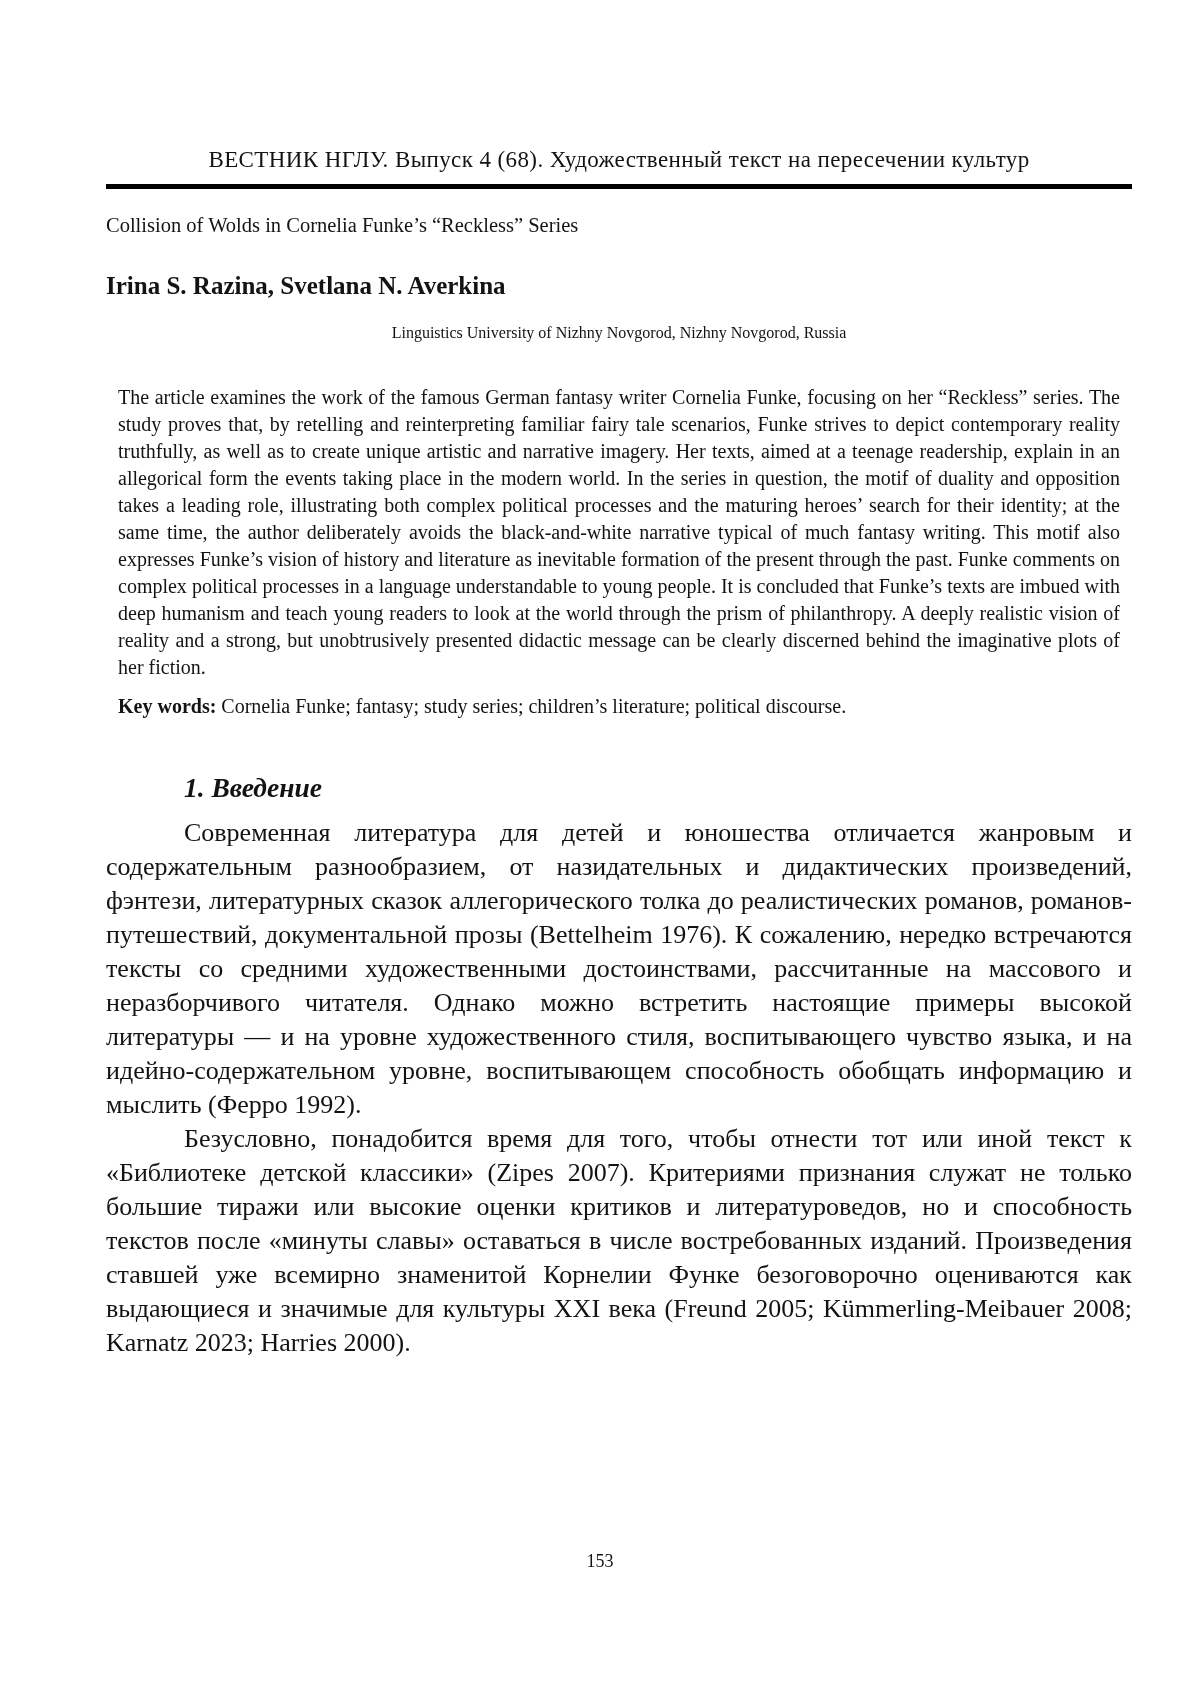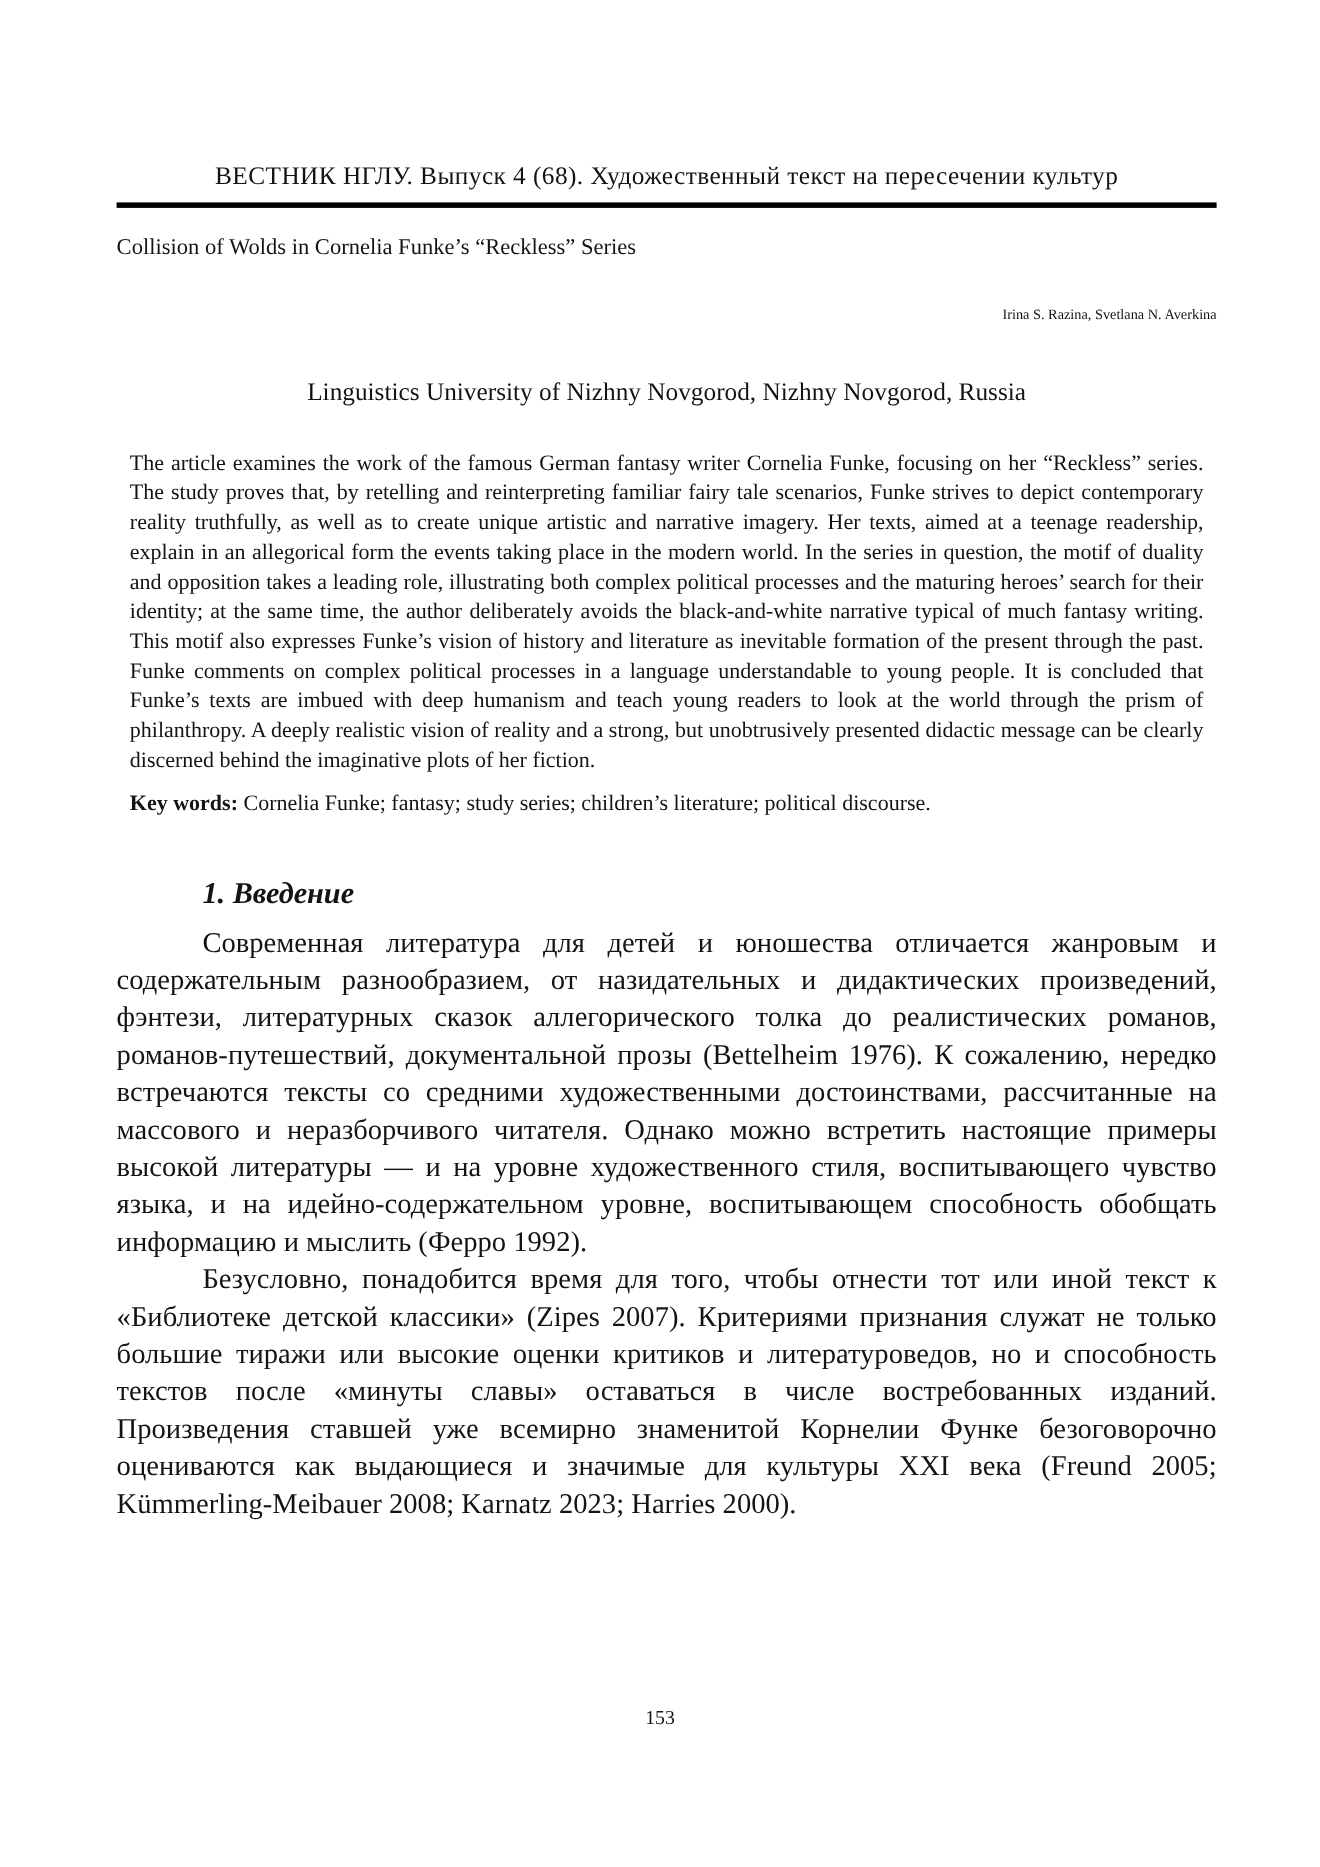--- a/index.html
+++ b/index.html
@@ -9,21 +9,21 @@
   }
   .page {
     position: relative;
     width: 1200px;
     height: 1697px;
     margin: 0 auto;
     background: #ffffff;
     color: #131313;
     font-family: "Liberation Serif", "DejaVu Serif", serif;
     box-sizing: border-box;
-    padding: 146px 94px 0 106px;
+    padding: 146px 68px 0 106px;
     overflow: hidden;
   }
   .journal-header {
     text-align: center;
     font-size: 23px;
     line-height: 27px;
     letter-spacing: 0.4px;
     white-space: nowrap;
   }
   .header-rule {
@@ -32,29 +32,29 @@
     background: #000000;
   }
   .article-title {
     margin-top: 23px;
     font-weight: normal;
     font-size: 20.5px;
     line-height: 27px;
   }
   .article-authors {
     margin-top: 33px;
-    text-align: right;
-    font-weight: normal;
-    font-size: 13px;
+    text-align: left;
+    font-weight: bold;
+    font-size: 25px;
     line-height: 27px;
   }
   .article-affiliation {
-    margin-top: 44px;
+    margin-top: 20px;
     text-align: center;
-    font-size: 23px;
+    font-size: 16px;
     line-height: 27px;
   }
   .abstract-block {
     margin-top: 38px;
     font-size: 20px;
     line-height: 27px;
     text-align: justify;
   }
   .abstract-block p {
     margin: 12px;

